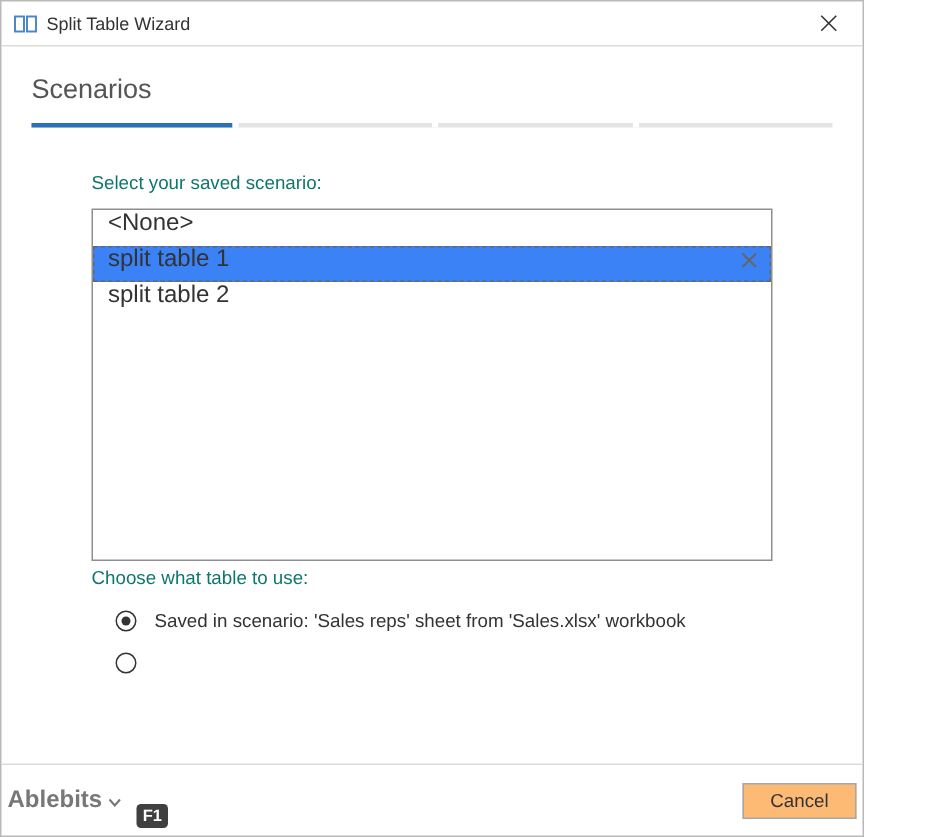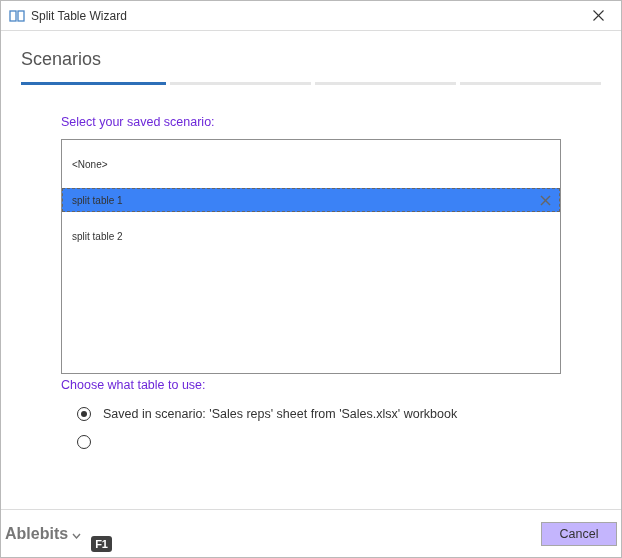--- a/index.html
+++ b/index.html
@@ -4,21 +4,21 @@
 <style>
   * { box-sizing: border-box; }
   html, body {
     margin: 0; padding: 0;
     font-family: "Segoe UI", Tahoma, sans-serif;
     font-size: 12.5px;
     color: #333;
     background: #fff;
   }
   .window {
-    width: 622px;
+    width: 576px;
     height: 558px;
     border: 1px solid #b9b9b9;
     background: #fff;
     display: flex;
     flex-direction: column;
     position: relative;
   }
   
   .titlebar {
     height: 30px;
@@ -66,37 +66,35 @@
     position: absolute; top: 0; width: 4px; height: 3px; background: #fff;
   }
   .tabstrip .s1 { left: 25%; }
   .tabstrip .s2 { left: 50%; }
   .tabstrip .s3 { left: 75%; }
   .content {
     padding: 30px 60px 0 60px;
   }
   .label {
     font-size: 12.5px;
-    color: #6d28d9;
+    color: #0f766e;
     margin-bottom: 10px;
   }
   .listbox {
     border: 1px solid #8f8f8f;
     height: 235px;
     background: #fff;
     overflow: hidden;
   }
   .list-item {
     height: 24px;
     display: flex;
-    align-items: center;
     padding: 0 6px 0 10px;
-    font-size: 10px;
-    color: #333;
-    margin-top: 12px;
+    font-size: 16px;
+    color: #333;
   }
   .list-item.selected {
     background: #3b82f6;
     outline: 1px dashed #666;
     outline-offset: -1px;
   }
   .delete-x {
     margin-left: auto;
     width: 18px; height: 18px;
     display: flex; align-items: center; justify-content: center;
@@ -153,21 +151,21 @@
     margin-top: 21px;
   }
   .footer-spacer { flex: 1; }
   .btn {
     width: 76px;
     height: 24px;
     font-size: 12.5px;
     display: flex; align-items: center; justify-content: center;
     margin-left: 8px;
     border: 1px solid #a7a7a7;
-    background: #c4b5fd;
+    background: #fdba74;
     color: #333;
   }
   .btn.primary {
     background: #2f79c3;
     border-color: #2f79c3;
     color: #fff;
   }
 </style>
 </head>
 <body>

